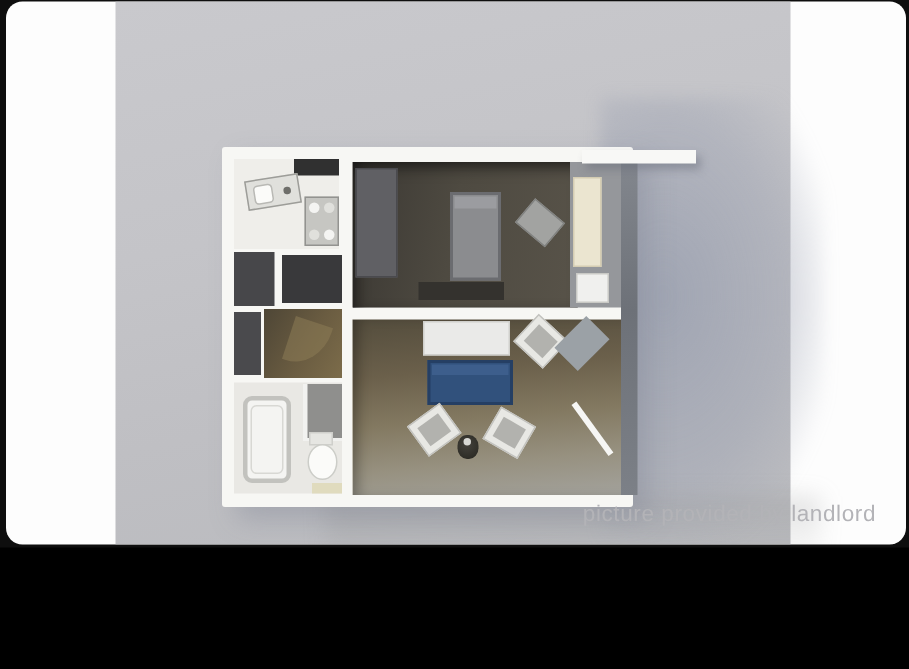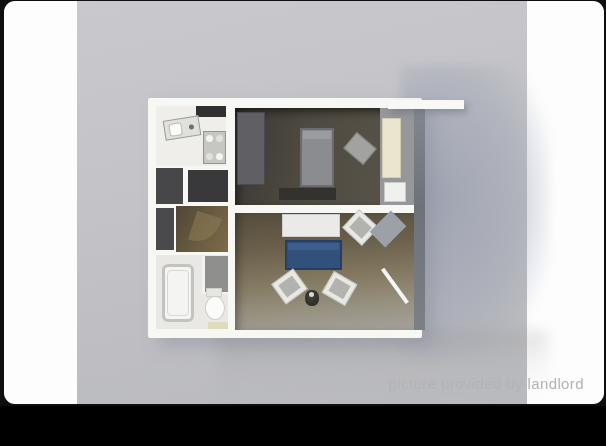--- a/index.html
+++ b/index.html
@@ -1,17 +1,17 @@
 <!DOCTYPE html>
 <html style="--page-bg: #0e0e0e; --card-bg: #fdfdfd; --photo-bg: #c4c4c8; --photo-bg-bottom: #b9babe; --wall: #f7f7f4; --bedroom-floor: #4e4a41; --living-floor-mid: #837961; --hall-floor: #6a5c41; --bathroom-floor: #e9e8e4; --corridor-floor: #95979b; --bed-gray: #8b8c8f; --sofa-blue: #31517c; --wardrobe-cream: #ebe5d0; --watermark: #b3b3b7;"><head>
 <meta charset="utf-8">
 <style>
   * { margin:0; padding:0; box-sizing:border-box; }
   html,body { width:606px; height:446px; background:#000; font-family:"Liberation Sans", sans-serif; }
-  .screen { position:relative; width:606px; height:406px; background:var(--page-bg,#0e0e0e); overflow:hidden; }
+  .screen { position:relative; width:606px; height:365px; background:var(--page-bg,#0e0e0e); overflow:hidden; }
 
   
   .card { position:absolute; left:4px; top:1px; right:2px; bottom:2px;
           background:var(--card-bg,#fdfdfd); border-radius:11px; overflow:hidden; }
 
   
   .photo { position:absolute; left:73px; top:0; width:450px; height:100%;
            background:linear-gradient(168deg,#c9c9cd 0%,var(--photo-bg,#c4c4c8) 38%,#bfbfc3 66%,var(--photo-bg-bottom,#b9babe) 100%); }
 
   

